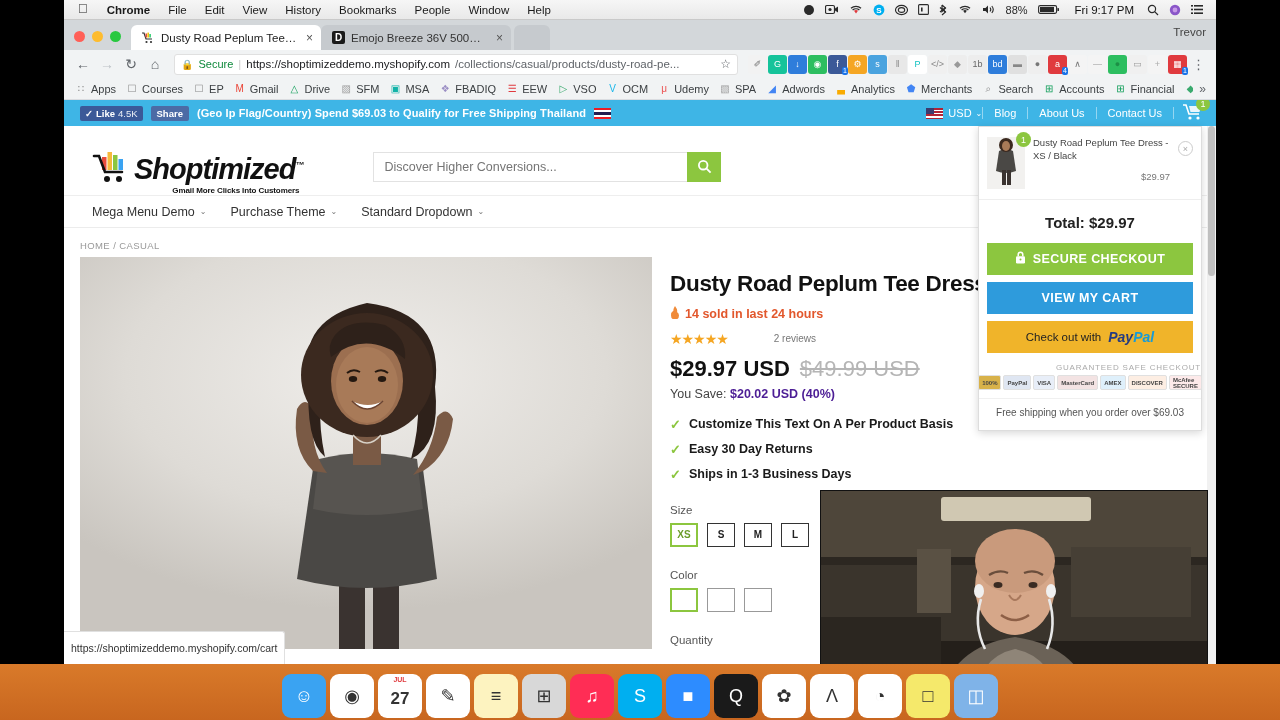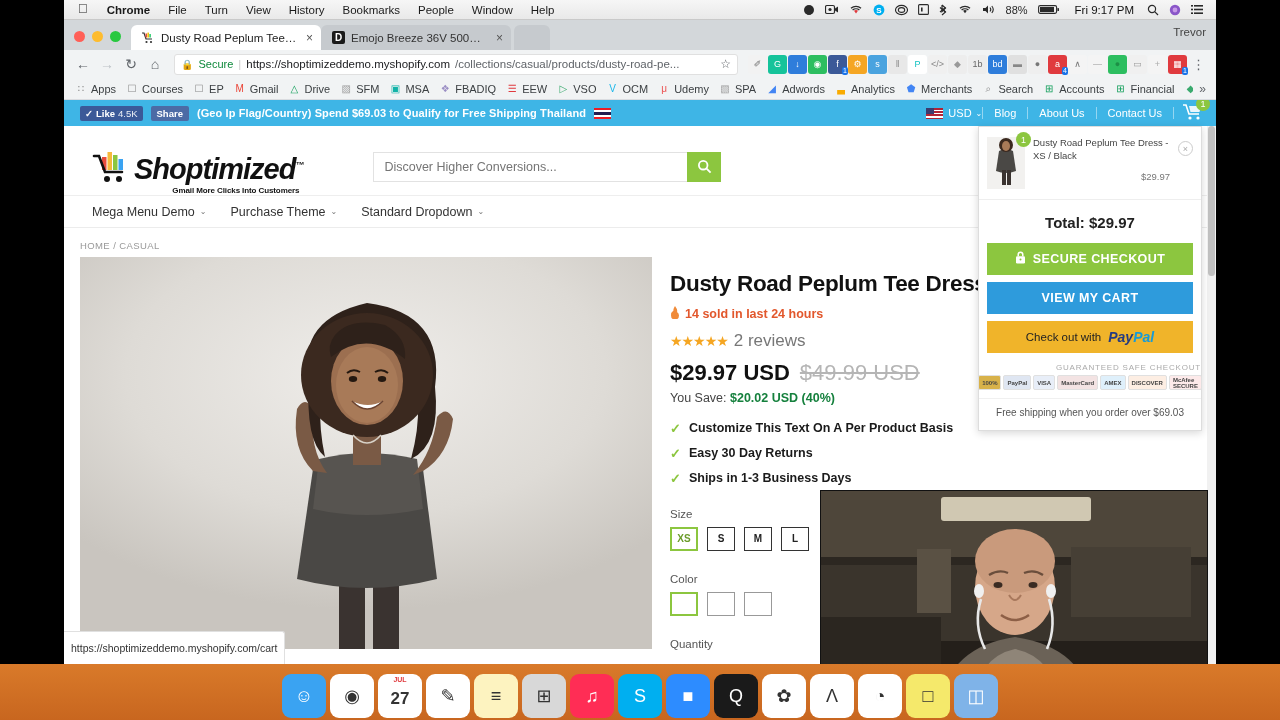--- a/index.html
+++ b/index.html
@@ -111,26 +111,26 @@
   .gallery { width: 572px; height: 392px; background: #e8e6e3; position: relative; overflow: hidden; }
   .gal-bg { position: absolute; inset: 0; background:
      radial-gradient(ellipse 70% 60% at 50% 30%, #efedea 0%, #dedbd6 60%, #c9c5bf 100%); }
   .model { position: absolute; left: 50%; transform: translateX(-50%); bottom: 0; width: 330px; height: 390px; }
 
   .info { flex: 1; padding-top: 14px; }
   .p-title { font-size: 22.5px; font-weight: bold; color: #111; letter-spacing: -.3px; line-height: 1.15; }
   .sold { margin-top: 9px; color: #e2572c; font-size: 12.5px; font-weight: bold; display: flex; align-items: center; gap: 5px; }
   .rating { margin-top: 9px; display: flex; align-items: center; gap: 6px; }
   .stars { color: #f5a623; font-size: 14px; letter-spacing: -1px; }
-  .rev { font-size: 17px; color: #777; }
+  .rev { font-size: 10px; color: #777; margin-left: 40px; }
   .prices { margin-top: 9px; display: flex; align-items: baseline; gap: 10px; }
   .price-now { font-size: 22px; font-weight: bold; color: #111; }
   .price-was { font-size: 22px; color: #b5b5b5; text-decoration: line-through; }
   .save { margin-top: 5px; font-size: 12.5px; color: #444; }
-  .save b { color: #15803d; }
+  .save b { color: #4c1d95; }
   .bullets { margin-top: 16px; display: flex; flex-direction: column; gap: 10px; }
   .bullet { display: flex; align-items: center; gap: 8px; font-size: 12.5px; font-weight: bold; color: #1a1a1a; }
   .ck { color: #8cc63f; font-size: 13px; font-weight: bold; }
 
   .opt-label { font-size: 11.5px; color: #555; margin-bottom: 7px; }
   .opts { margin-top: 22px; }
   .swatches { display: flex; gap: 9px; }
   .sw { width: 28px; height: 24px; border: 1px solid #333; display: flex; align-items: center; justify-content: center; font-size: 10px; font-weight: bold; color: #222; background: #fff; }
   .sw.sel { border: 2px solid #8cc63f; color: #6b9c2a; }
   .csw { width: 28px; height: 24px; border: 1px solid #999; }
@@ -186,21 +186,21 @@
 </style>
 </head>
 <body>
 
 <div id="screen">
 
   <div class="menubar">
     <span class="apple"></span>
     <span class="mi bold">Chrome</span>
     <span class="mi">File</span>
-    <span class="mi">Turn</span>
+    <span class="mi">Edit</span>
     <span class="mi">View</span>
     <span class="mi">History</span>
     <span class="mi">Bookmarks</span>
     <span class="mi">People</span>
     <span class="mi">Window</span>
     <span class="mi">Help</span>
     <span class="spacer"></span>
 
     <span class="si">
       <svg width="12" height="12" viewBox="0 0 12 12">

